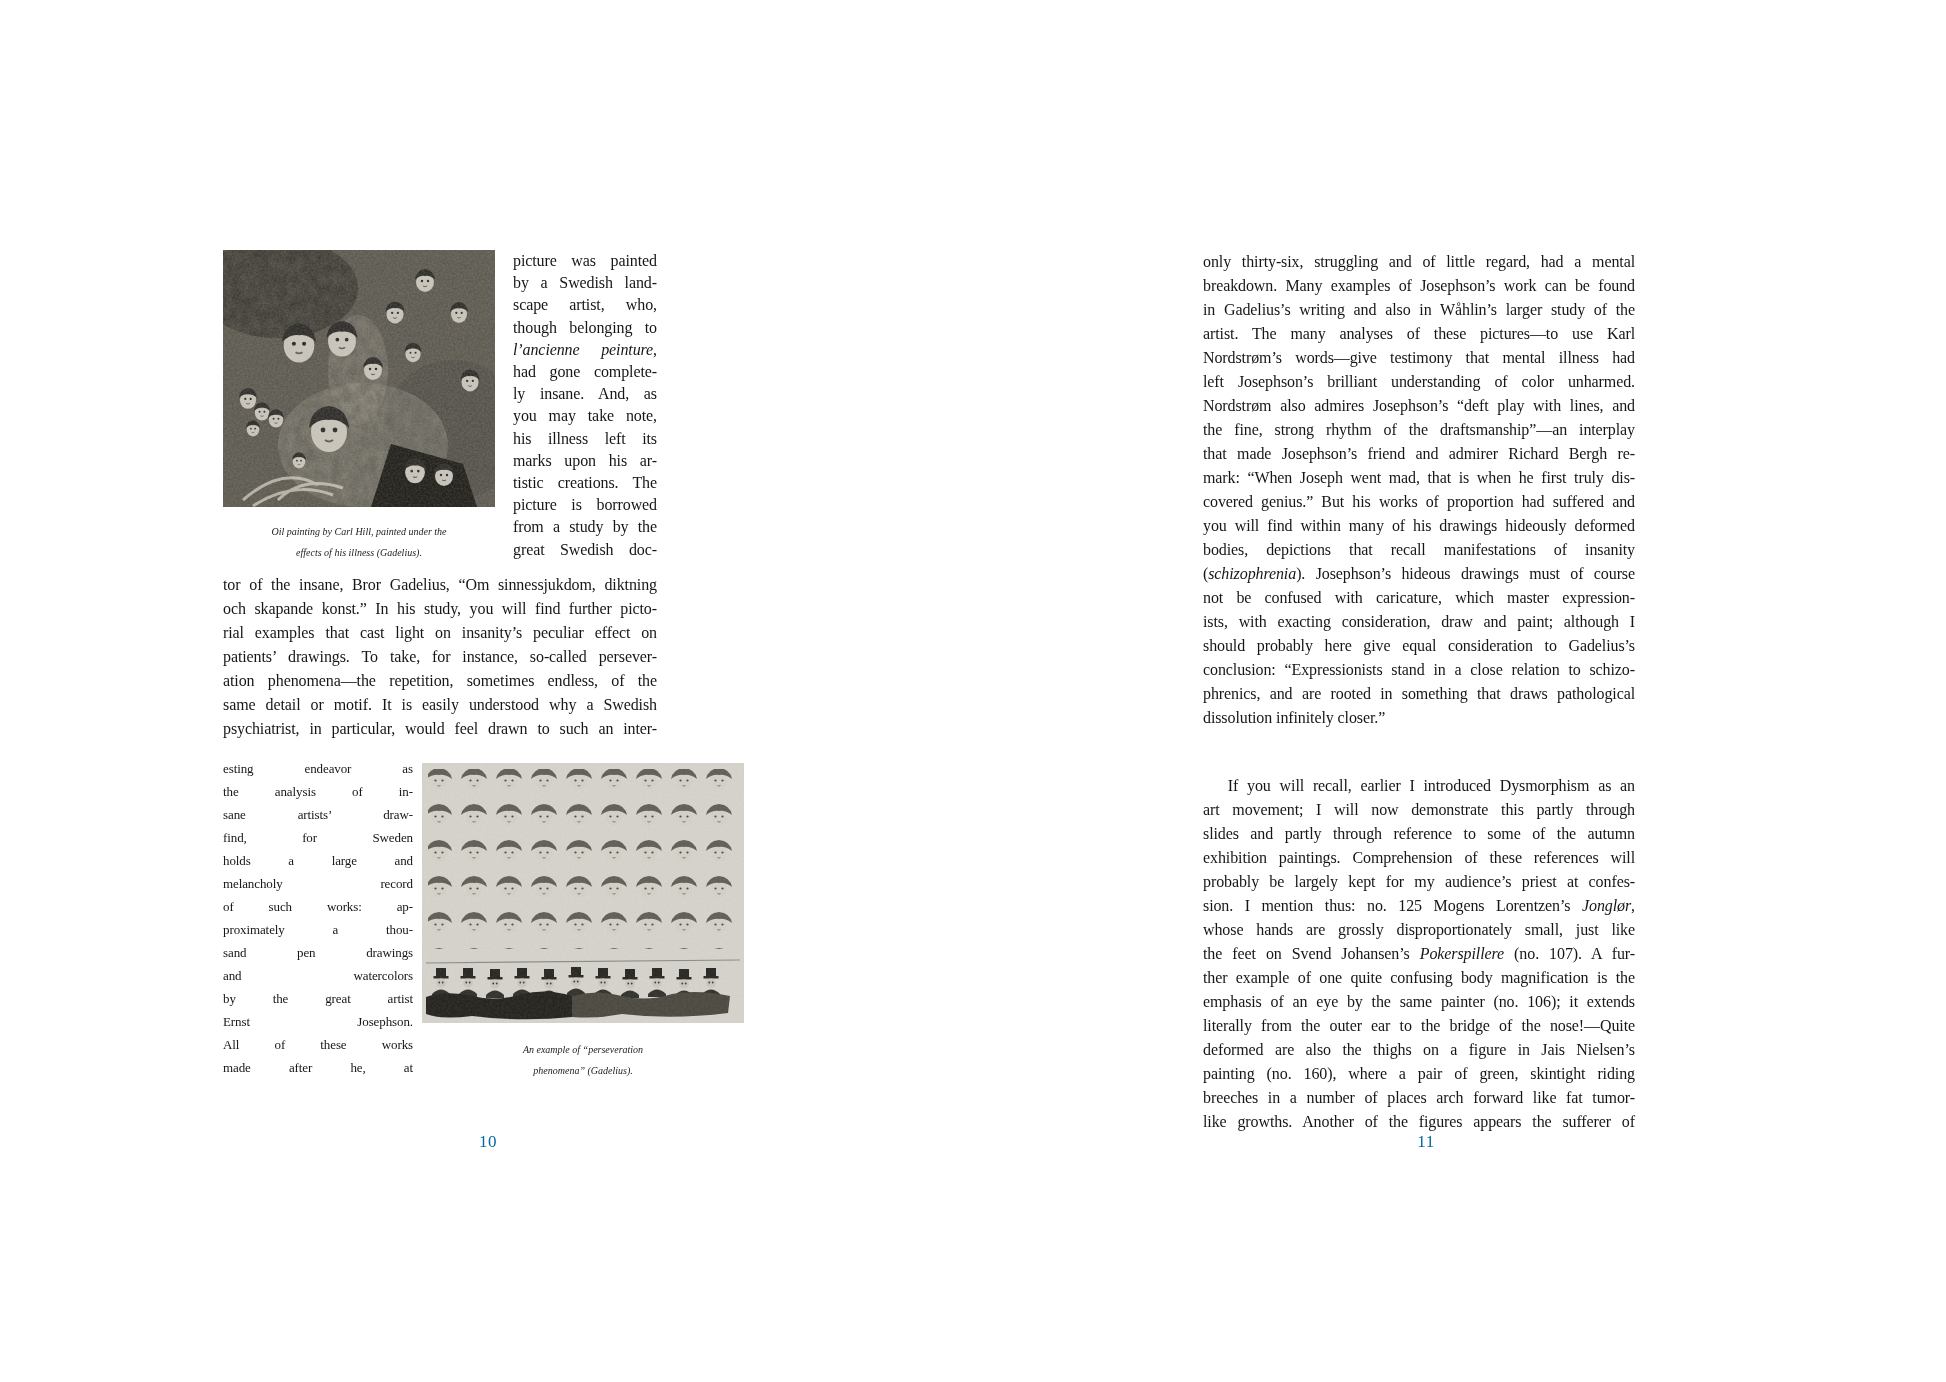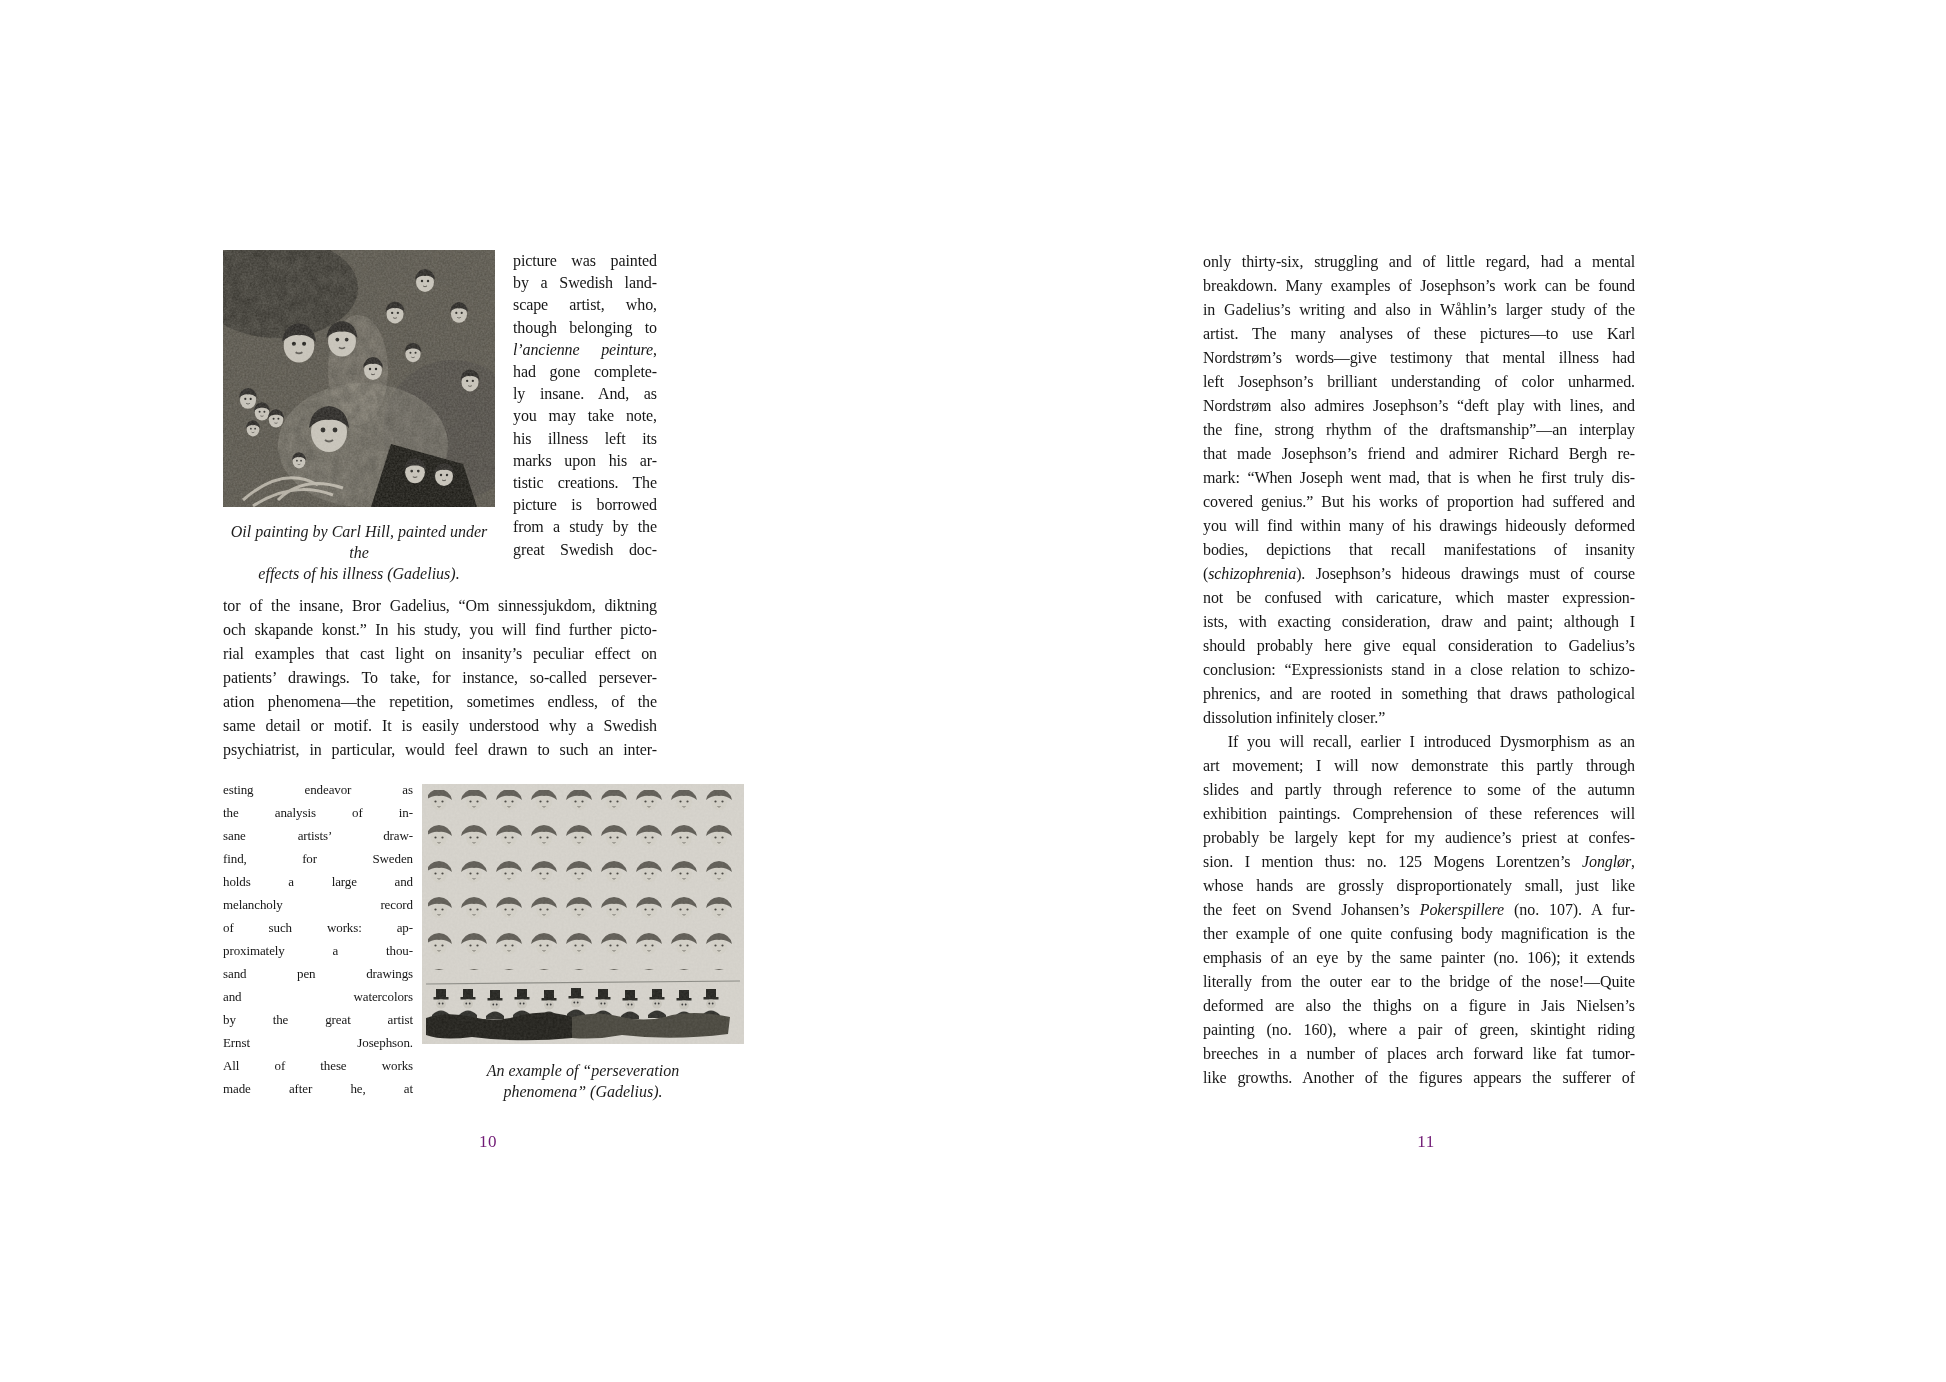--- a/index.html
+++ b/index.html
@@ -10,40 +10,40 @@
     color:#161616;
     font-family:"Liberation Serif", serif;
     overflow:hidden;
   }
   .page{position:absolute;}
   .page-left{left:223px;top:250px;width:434px;}
   .page-right{left:1203px;top:250px;width:432px;}
 
   .line{text-align:justify;text-align-last:justify;}
   .endline{text-align-last:left;}
-  .indent{text-indent:1.55em;}
+  .indent{text-indent:1.55em;margin-top:44px;}
 
   .body-text{font-size:16px;line-height:24px;letter-spacing:-0.1px;}
   .row1{display:flex;gap:18px;}
   .fig1{width:272px;flex:none;margin:0;}
   .fig1 svg{display:block;width:272px;height:257px;}
   .col-narrow{width:144px;flex:none;font-size:16px;line-height:22.2px;letter-spacing:-0.1px;}
 
   .para-full{margin-top:10px;}
 
   .row2{display:flex;gap:9px;margin-top:16px;}
   .col-left2{width:190px;flex:none;font-size:13px;line-height:23px;letter-spacing:-0.1px;}
   .fig2{width:322px;flex:none;margin:6px -89px 0 0;}
   .fig2 svg{display:block;width:322px;height:260px;}
 
-  .caption{font-style:italic;font-size:16px;line-height:21px;margin-top:14px;color:#1c1c1c;}
+  .caption{font-style:italic;font-size:10px;line-height:21px;margin-top:14px;color:#1c1c1c;}
   .fig2 .caption{margin-top:16px;font-style:italic;}
   .caption .line{text-align:center;text-align-last:center;}
 
-  .pagenum{position:absolute;font-size:17px;letter-spacing:0.5px;color:#701a75;}
+  .pagenum{position:absolute;font-size:17px;letter-spacing:0.5px;color:#0369a1;}
   .pagenum-left{top:882px;left:190px;width:150px;text-align:center;}
   .pagenum-right{top:880px;left:7px;width:100%;text-align:center;}
 </style>
 </head>
 <body>
 
 <div class="spread">
 
   <main class="page page-left">
 

